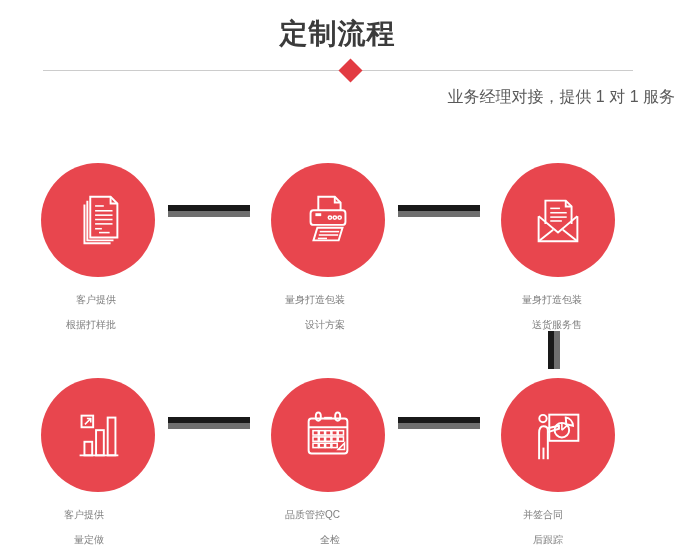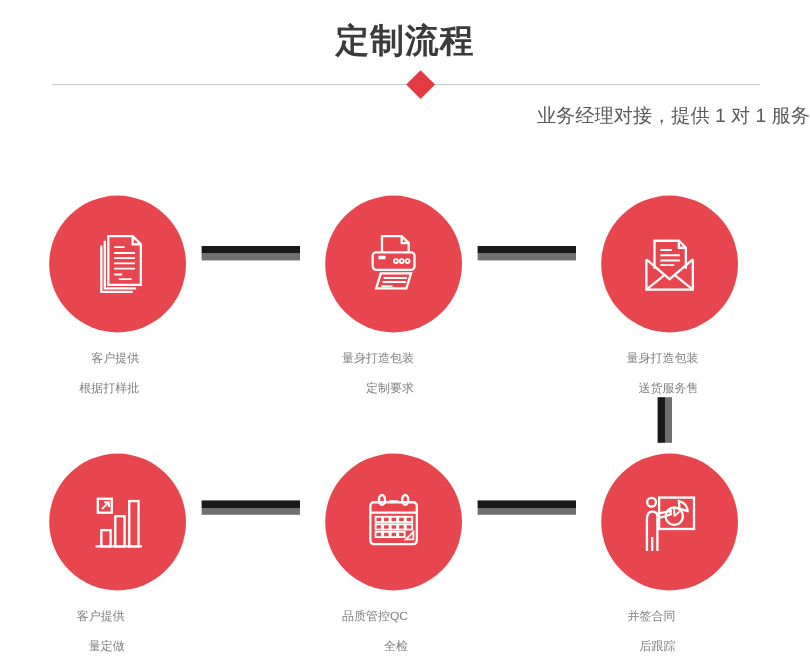--- a/index.html
+++ b/index.html
@@ -90,21 +90,21 @@
       <polygon points="21,40 47,40 43,53 17,53"></polygon>
       <g class="thin">
         <line x1="23.5" y1="44" x2="43.5" y2="44"></line>
         <line x1="22.5" y1="47.5" x2="42.5" y2="47.5"></line>
         <line x1="21.5" y1="51" x2="31" y2="51"></line>
       </g>
     </svg>
   </div>
   <div class="caption" style="left:285px;top:287px;">
     <div>量身打造包装</div>
-    <div>定制要求</div>
+    <div>设计方案</div>
   </div>
 
   <div class="circle" style="left:501px;top:163px;">
     <svg class="ico" width="62" height="62" viewBox="0 0 64 64">
       <path d="M19 36 V12 H40 L46 18 V36"></path>
       <path d="M40 12 V18 H46"></path>
       <g class="thin">
         <line x1="24" y1="20" x2="34" y2="20"></line>
         <line x1="24" y1="24.5" x2="41" y2="24.5"></line>
         <line x1="24" y1="29" x2="41" y2="29"></line>

